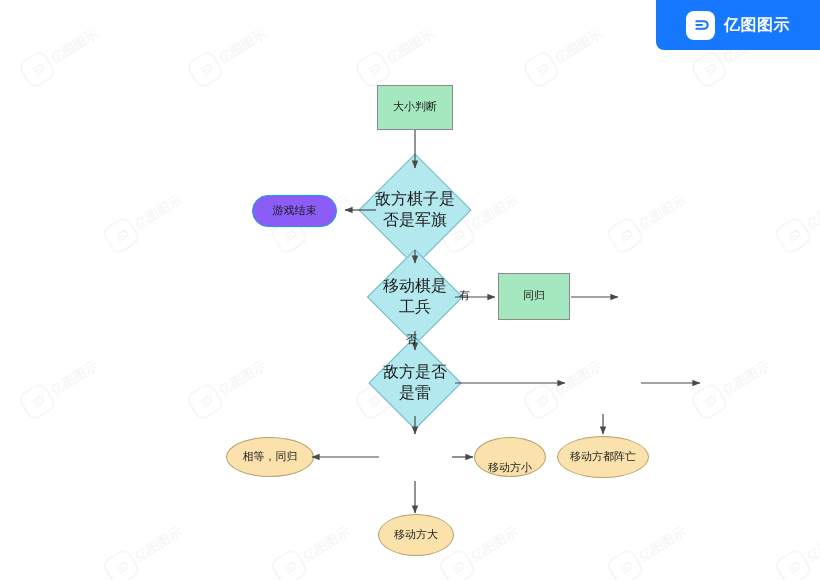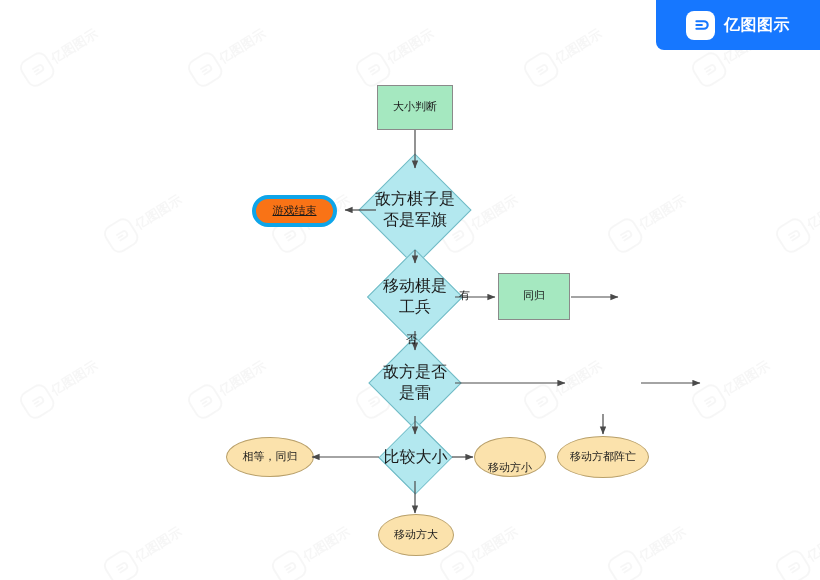--- a/index.html
+++ b/index.html
@@ -87,24 +87,23 @@
     text-align: center;
     z-index: 12;
   }
   .node .label { display: block; padding: 0 3px; }
 
   .rect {
     background: #a5e8c0;
     border: 1px solid #8a8a8a;
   }
   .stadium {
-    background: #f97316;
-    border: 4px solid #0ea5e9;
+    background: #8b5cf6;
+    border: 1px solid #0ea5e9;
     border-radius: 999px;
-    text-decoration: underline;
   }
   .ellipse {
     background: #fbe2ac;
     border: 1px solid #b9a06a;
     border-radius: 50%;
   }
   .diamond-wrap {
     position: absolute;
     z-index: 12;
   }
@@ -407,24 +406,20 @@
       <div class="dia-shape"></div>
       <div class="dia-label">敌方是否是雷</div>
     </div>
 
 
 
     <div class="node ellipse" style="left:557px; top:436px; width:92px; height:42px;">
       <span class="label">移动方都阵亡</span>
     </div>
 
-    <div class="diamond-wrap" style="left:382px; top:434px; width:67px; height:47px;">
-      <div class="dia-shape" style="transform: rotate(45deg) scale(0.78, 1.12);"></div>
-      <div class="dia-label">比较大小</div>
-    </div>
 
     <div class="node ellipse" style="left:226px; top:437px; width:88px; height:40px;text-align:right;">
       <span class="label">相等，同归</span>
     </div>
 
     <div class="node ellipse" style="left:474px; top:437px; width:72px; height:40px;align-items:flex-end;">
       <span class="label">移动方小</span>
     </div>
 
     <div class="node ellipse" style="left:378px; top:514px; width:76px; height:42px;">

